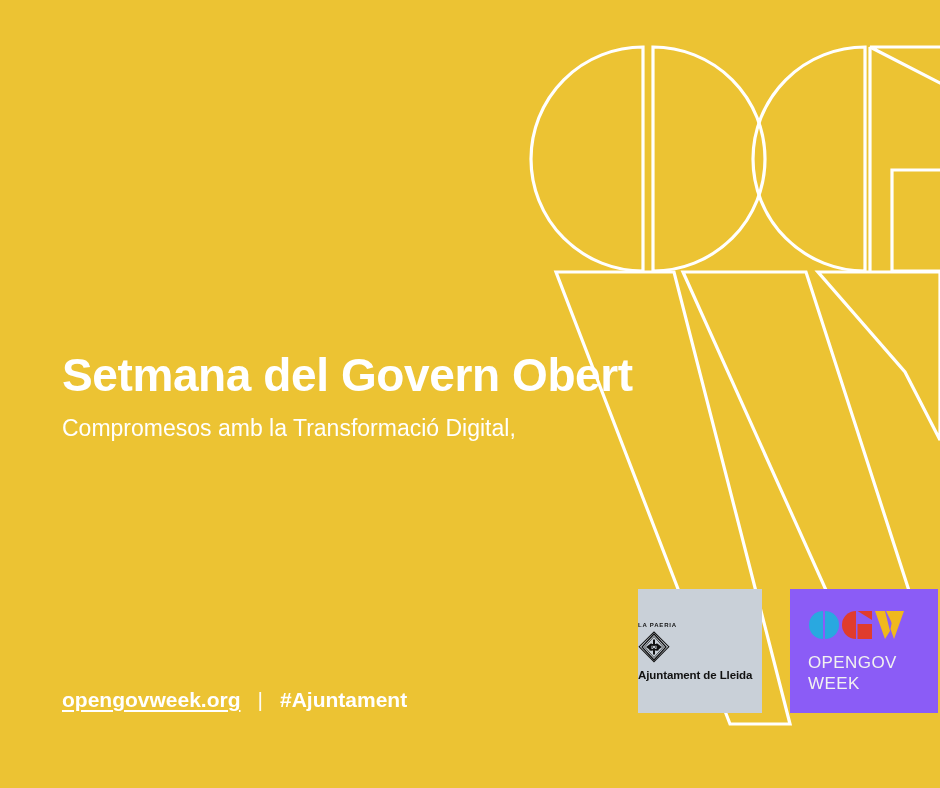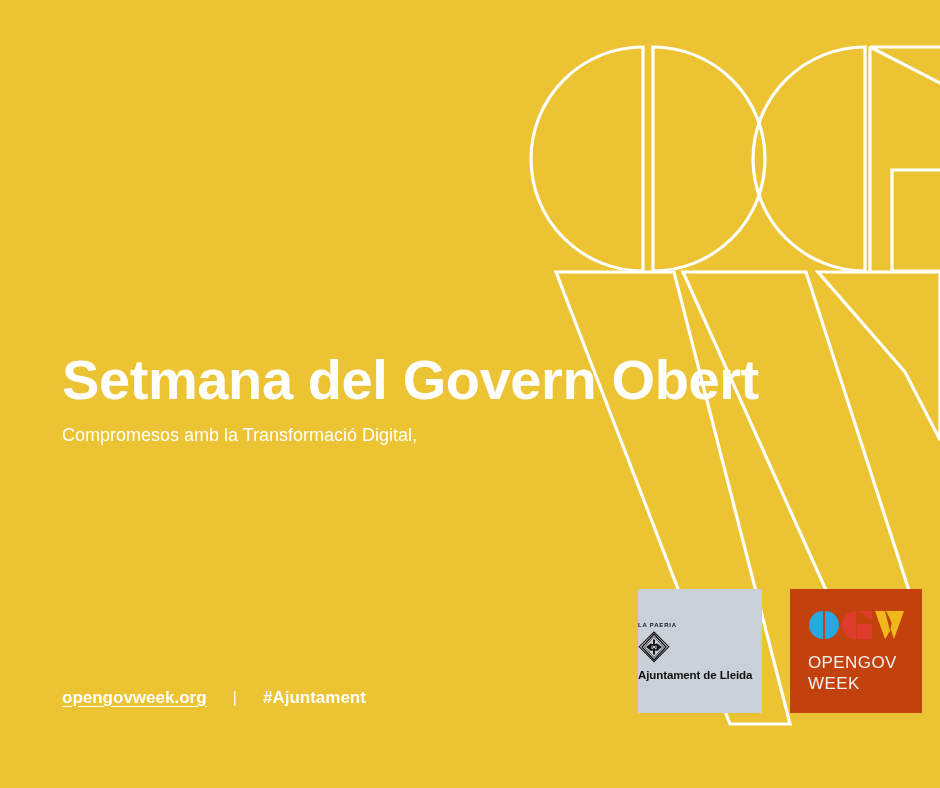--- a/index.html
+++ b/index.html
@@ -24,54 +24,54 @@
     height: 788px;
     pointer-events: none;
   }
   .text-block {
     position: absolute;
     left: 62px;
     top: 352px;
     width: 760px;
   }
   .title {
-    font-size: 56px;
+    font-size: 46px;
     font-weight: bold;
     color: #ffffff;
     letter-spacing: -0.4px;
     line-height: 1.0;
     margin: 0 0 14px 0;
     white-space: nowrap;
   }
   .subtitle {
     font-size: 34px;
     font-weight: bold;
     color: #ffffff;
     letter-spacing: -0.2px;
     line-height: 1.0;
     margin: 0 0 22px 0;
     white-space: nowrap;
   }
   .tagline {
-    font-size: 18px;
+    font-size: 23px;
     font-weight: normal;
     color: #ffffff;
     line-height: 1.45;
     margin: 0;
   }
   .tagline span { display: block; white-space: nowrap; }
 
   .footer-links {
     position: absolute;
     left: 62px;
     top: 688px;
     display: flex;
     align-items: center;
-    gap: 17px;
-    font-size: 17px;
+    gap: 8px;
+    font-size: 21px;
     font-weight: bold;
     color: #ffffff;
   }
   .footer-links .site {
     text-decoration: underline;
     text-underline-offset: 3px;
     color: #ffffff;
     cursor: pointer;
   }
   .footer-links .sep {
@@ -107,23 +107,23 @@
     color: #111111;
     margin-top: 6px;
     letter-spacing: -0.1px;
   }
 
   
   .ogw-box {
     position: absolute;
     left: 790px;
     top: 589px;
-    width: 132px;
+    width: 148px;
     height: 124px;
-    background: #c2410c;
+    background: #8b5cf6;
     display: flex;
     flex-direction: column;
     justify-content: center;
     padding-left: 18px;
     box-sizing: border-box;
   }
   .ogw-mark { width: 96px; height: 34px; display: block; margin-bottom: 10px; }
   .ogw-word {
     font-size: 17px;
     color: #f2f2f0;

